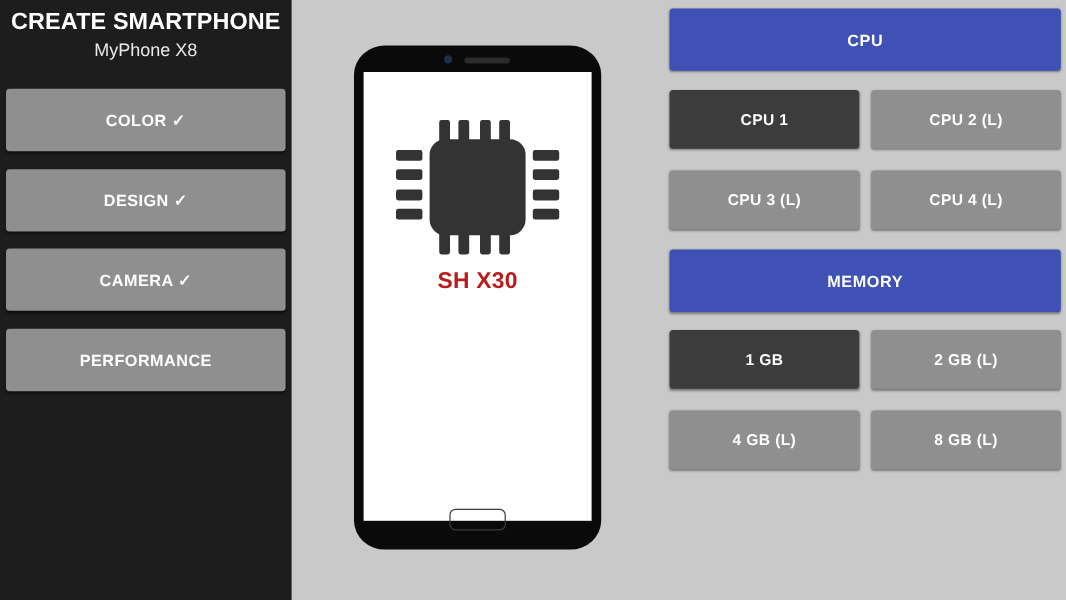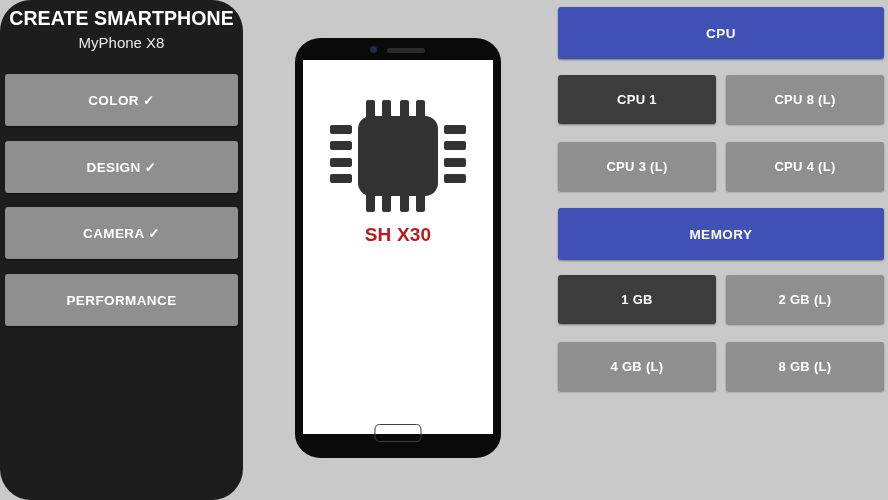--- a/index.html
+++ b/index.html
@@ -16,21 +16,20 @@
     position: relative;
   }
 
   
   #sidebar {
     position: absolute;
     left: 0; top: 0;
     width: 243px;
     height: 500px;
     background: #1d1d1d;
-    border-radius: 31px;
   }
 
   #sidebar-header {
     padding-top: 6px;
     text-align: center;
   }
 
   #app-title {
     color: #ffffff;
     font-size: 19.5px;
@@ -322,21 +321,21 @@
 
   <button class="section-header" id="cpu-header">
     <span>CPU</span>
   </button>
 
   <button class="opt-btn selected col-l" id="cpu-opt-0">
     <span>CPU 1</span>
   </button>
 
   <button class="opt-btn locked col-r" id="cpu-opt-1">
-    <span>CPU 8 (L)</span>
+    <span>CPU 2 (L)</span>
   </button>
 
   <button class="opt-btn locked col-l" id="cpu-opt-2">
     <span>CPU 3 (L)</span>
   </button>
 
   <button class="opt-btn locked col-r" id="cpu-opt-3">
     <span>CPU 4 (L)</span>
   </button>
 

